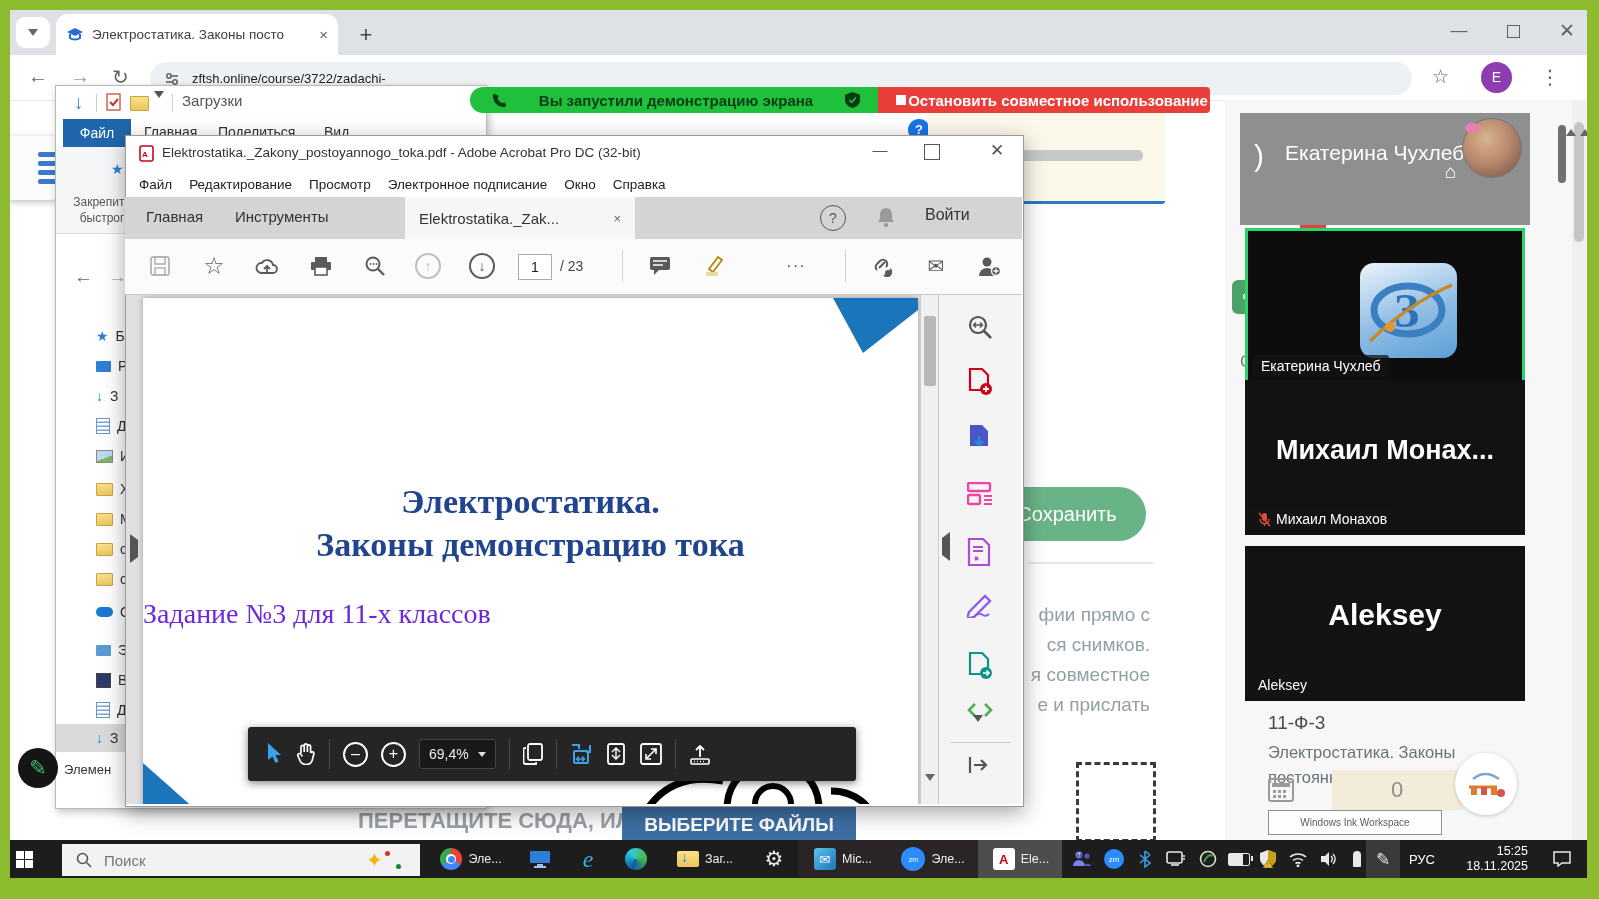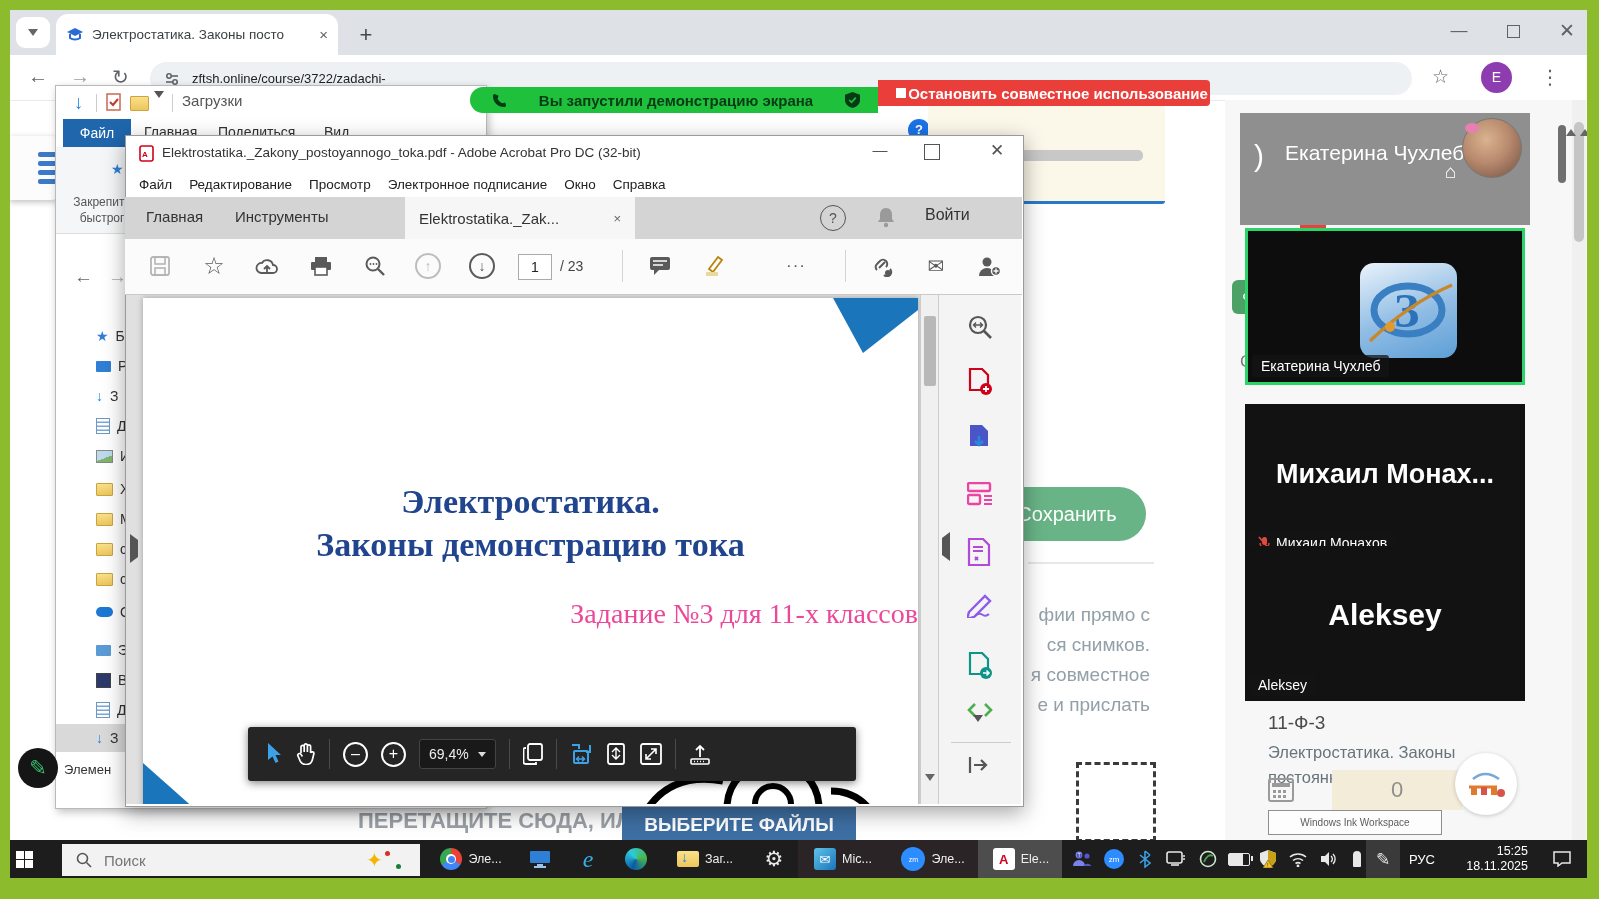--- a/index.html
+++ b/index.html
@@ -26,21 +26,21 @@
   .avatar{left:1481px;top:62px;width:31px;height:31px;border-radius:50%;background:#8d3daf;color:#fff;font-size:14px;text-align:center;line-height:31px;z-index:3;}
   
   .beige{left:928px;top:106px;width:237px;height:95px;background:#fbf7e9;border-bottom:3px solid #2979c9;border-radius:3px;z-index:2;}
   .savebtn{left:988px;top:487px;width:158px;height:54px;background:#69b487;border-radius:27px;color:#fff;font-size:20px;text-align:center;line-height:54px;z-index:2;}
   .parlines{left:1024px;top:600px;width:126px;text-align:right;font-size:19px;line-height:30px;color:#93a0a8;z-index:2;white-space:nowrap;}
   .dropzone-text{left:358px;top:808px;font-size:22px;font-weight:bold;color:#9aa0a6;z-index:2;white-space:nowrap;}
   .choosebtn{left:622px;top:797px;width:234px;height:55px;background:#3e6fa3;border-radius:3px;color:#fff;font-size:19px;font-weight:bold;text-align:center;line-height:55px;z-index:2;}
   .rightpage{left:1225px;top:100px;width:362px;height:740px;background:#f7f7f7;z-index:2;}
   
   .banner-green{left:470px;top:87px;width:408px;height:26px;background:#1fc13c;border-radius:13px 0 0 13px;z-index:60;display:flex;align-items:center;}
-  .banner-red{left:878px;top:80px;width:332px;height:26px;background:#e93e3a;border-radius:0 4px 4px 0;z-index:60;display:flex;align-items:center;}
+  .banner-red{left:878px;top:87px;width:332px;height:26px;background:#e93e3a;border-radius:0 4px 4px 0;z-index:60;display:flex;align-items:center;}
   
   .explorer{left:55px;top:85px;width:430px;height:722px;background:#fff;border:1px solid #b9b9b9;box-shadow:2px 3px 8px rgba(0,0,0,.25);z-index:10;}
   .ex-row{position:absolute;left:40px;height:26px;display:flex;align-items:center;gap:7px;font-size:14px;color:#333;}
   .folder{width:15px;height:11px;background:linear-gradient(#fbe08a,#ecc65d);border:1px solid #caa53d;border-radius:1px;}
   .doc-ic{width:12px;height:14px;background:repeating-linear-gradient(#fff,#fff 2px,#7aa7d8 3px,#7aa7d8 4px);border:1px solid #6d97c4;}
   .mon-ic{width:15px;height:11px;background:#2f7fd6;border-radius:1px;}
   .pic-ic{width:15px;height:11px;background:linear-gradient(160deg,#bcd9ee 60%,#7fb56a 60%);border:1px solid #888;}
   .film-ic{width:13px;height:13px;background:#2b3a6b;border:1px solid #444;}
   .cloud-ic{width:17px;height:10px;background:#1d78d4;border-radius:8px;}
   
@@ -391,21 +391,21 @@
   <div class="abs acro-content">
     <div class="pdf-page serif">
       <svg class="abs" style="right:0;top:0;" width="140" height="55" viewBox="0 0 140 55">
           <polygon points="55,0 140,0 140,12 85,55" fill="#1b75bb"></polygon>
         </svg>
       <svg class="abs" style="left:0;bottom:0;" width="70" height="60" viewBox="0 0 70 60">
           <polygon points="0,60 0,5 62,60" fill="#1b75bb"></polygon>
         </svg>
       <div class="abs" style="left:0;top:185px;width:775px;text-align:center;font-size:34px;font-weight:bold;color:#20448e;">Электростатика.</div>
       <div class="abs" style="left:0;top:228px;width:775px;text-align:center;font-size:34px;font-weight:bold;color:#20448e;">Законы демонстрацию тока</div>
-      <div class="abs" style="left:0;top:300px;width:775px;text-align:right;font-size:28px;color:#ec4899;">Задание №3 для 11-х классов</div>
+      <div class="abs" style="left:0;top:300px;width:775px;text-align:left;font-size:28px;color:#6d28d9;">Задание №3 для 11-х классов</div>
       <svg class="abs" style="left:480px;top:448px;" width="260" height="72" viewBox="0 0 260 72">
           <circle cx="150" cy="62" r="46" fill="none" stroke="#000" stroke-width="7"></circle>
           <circle cx="150" cy="58" r="18" fill="none" stroke="#000" stroke-width="6"></circle>
           <path d="M20 70 q25-45 80-35" fill="none" stroke="#000" stroke-width="7"></path>
           <path d="M208 45 q25 0 40 20" fill="none" stroke="#000" stroke-width="7"></path>
         </svg>
     </div>
 
     <div class="acro-scroll">
       <div class="abs" style="left:4px;top:5px;"><span class="tri-up"></span></div>
@@ -515,21 +515,21 @@
       <svg width="97" height="95" viewBox="0 0 97 95">
           <ellipse cx="48" cy="47" rx="34" ry="24" fill="none" stroke="#3a7fc1" stroke-width="7"></ellipse>
           <text x="34" y="64" font-size="48" font-weight="bold" fill="#2b72b8" font-family="'Liberation Serif',serif">З</text>
           <path d="M10 78 Q50 40 92 22" fill="none" stroke="#c8882a" stroke-width="3.5"></path>
           <circle cx="30" cy="64" r="5" fill="#e09a2f"></circle>
         </svg>
     </div>
     <div class="nametag">Екатерина Чухлеб</div>
   </div>
 
-  <div class="abs ztile" style="top:404px;height:155px;">
+  <div class="abs ztile" style="top:380px;height:155px;">
     <div class="bigname abs" style="top:55px;font-size:27px;">Михаил  Монах...</div>
     <div class="nametag">
       <svg width="13" height="15" viewBox="0 0 13 15">
           <rect x="4" y="1" width="5" height="8" rx="2.5" fill="#e04a3f"></rect>
           <path d="M2 7 a4.5 4.5 0 0 0 9 0 M6.5 11.5 V14" stroke="#e04a3f" stroke-width="1.4" fill="none"></path>
           <line x1="1" y1="1" x2="12" y2="14" stroke="#e04a3f" stroke-width="1.6"></line>
         </svg>
       <span>Михаил Монахов</span>
     </div>
   </div>

